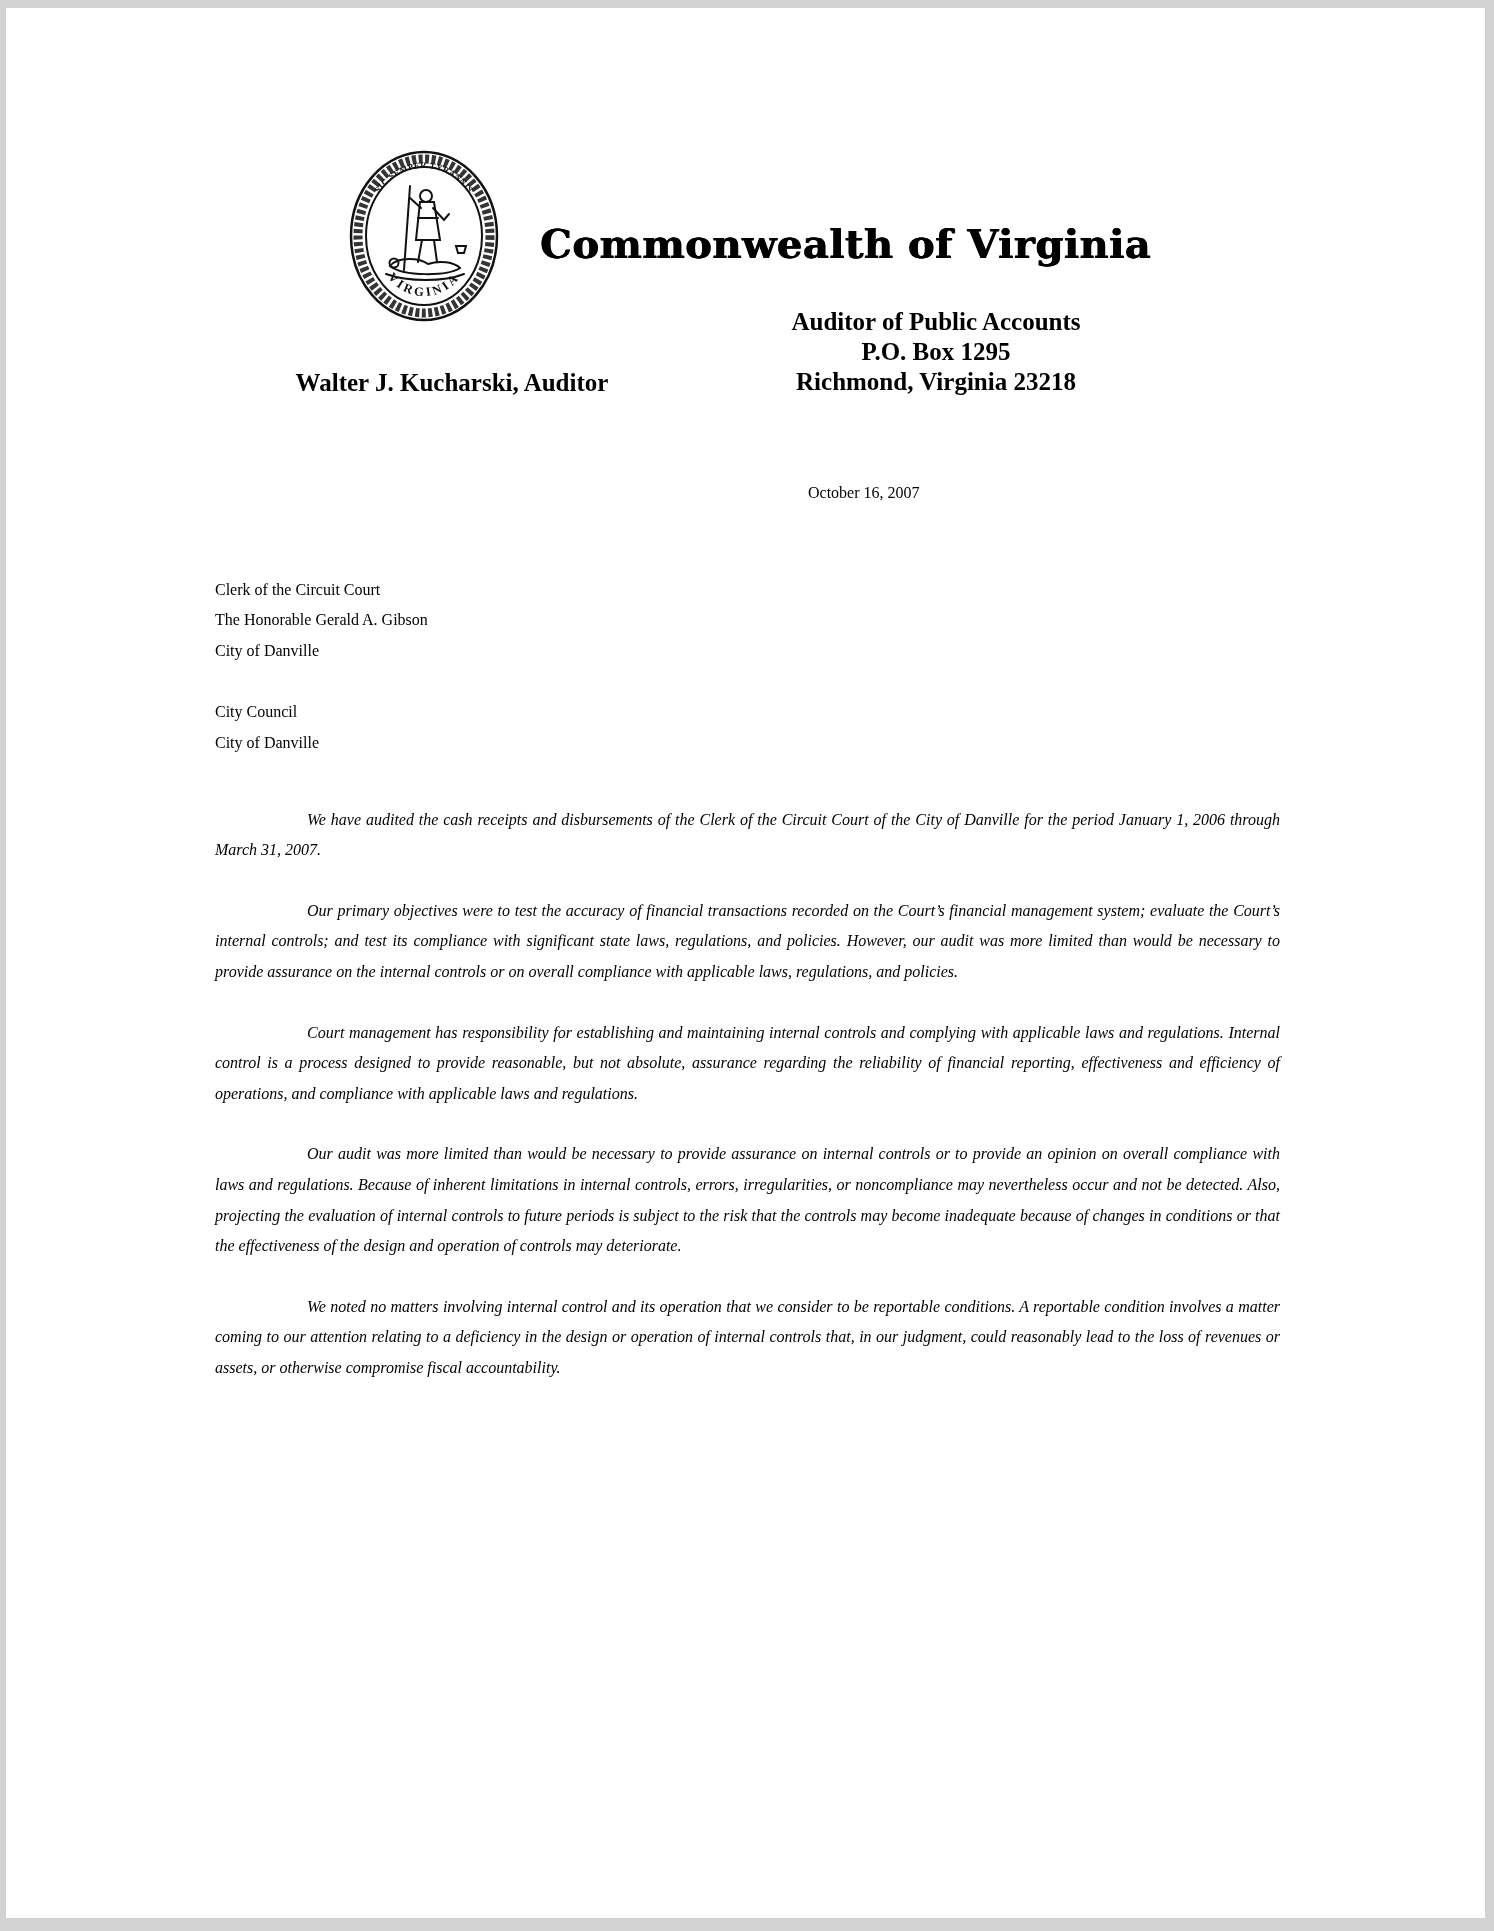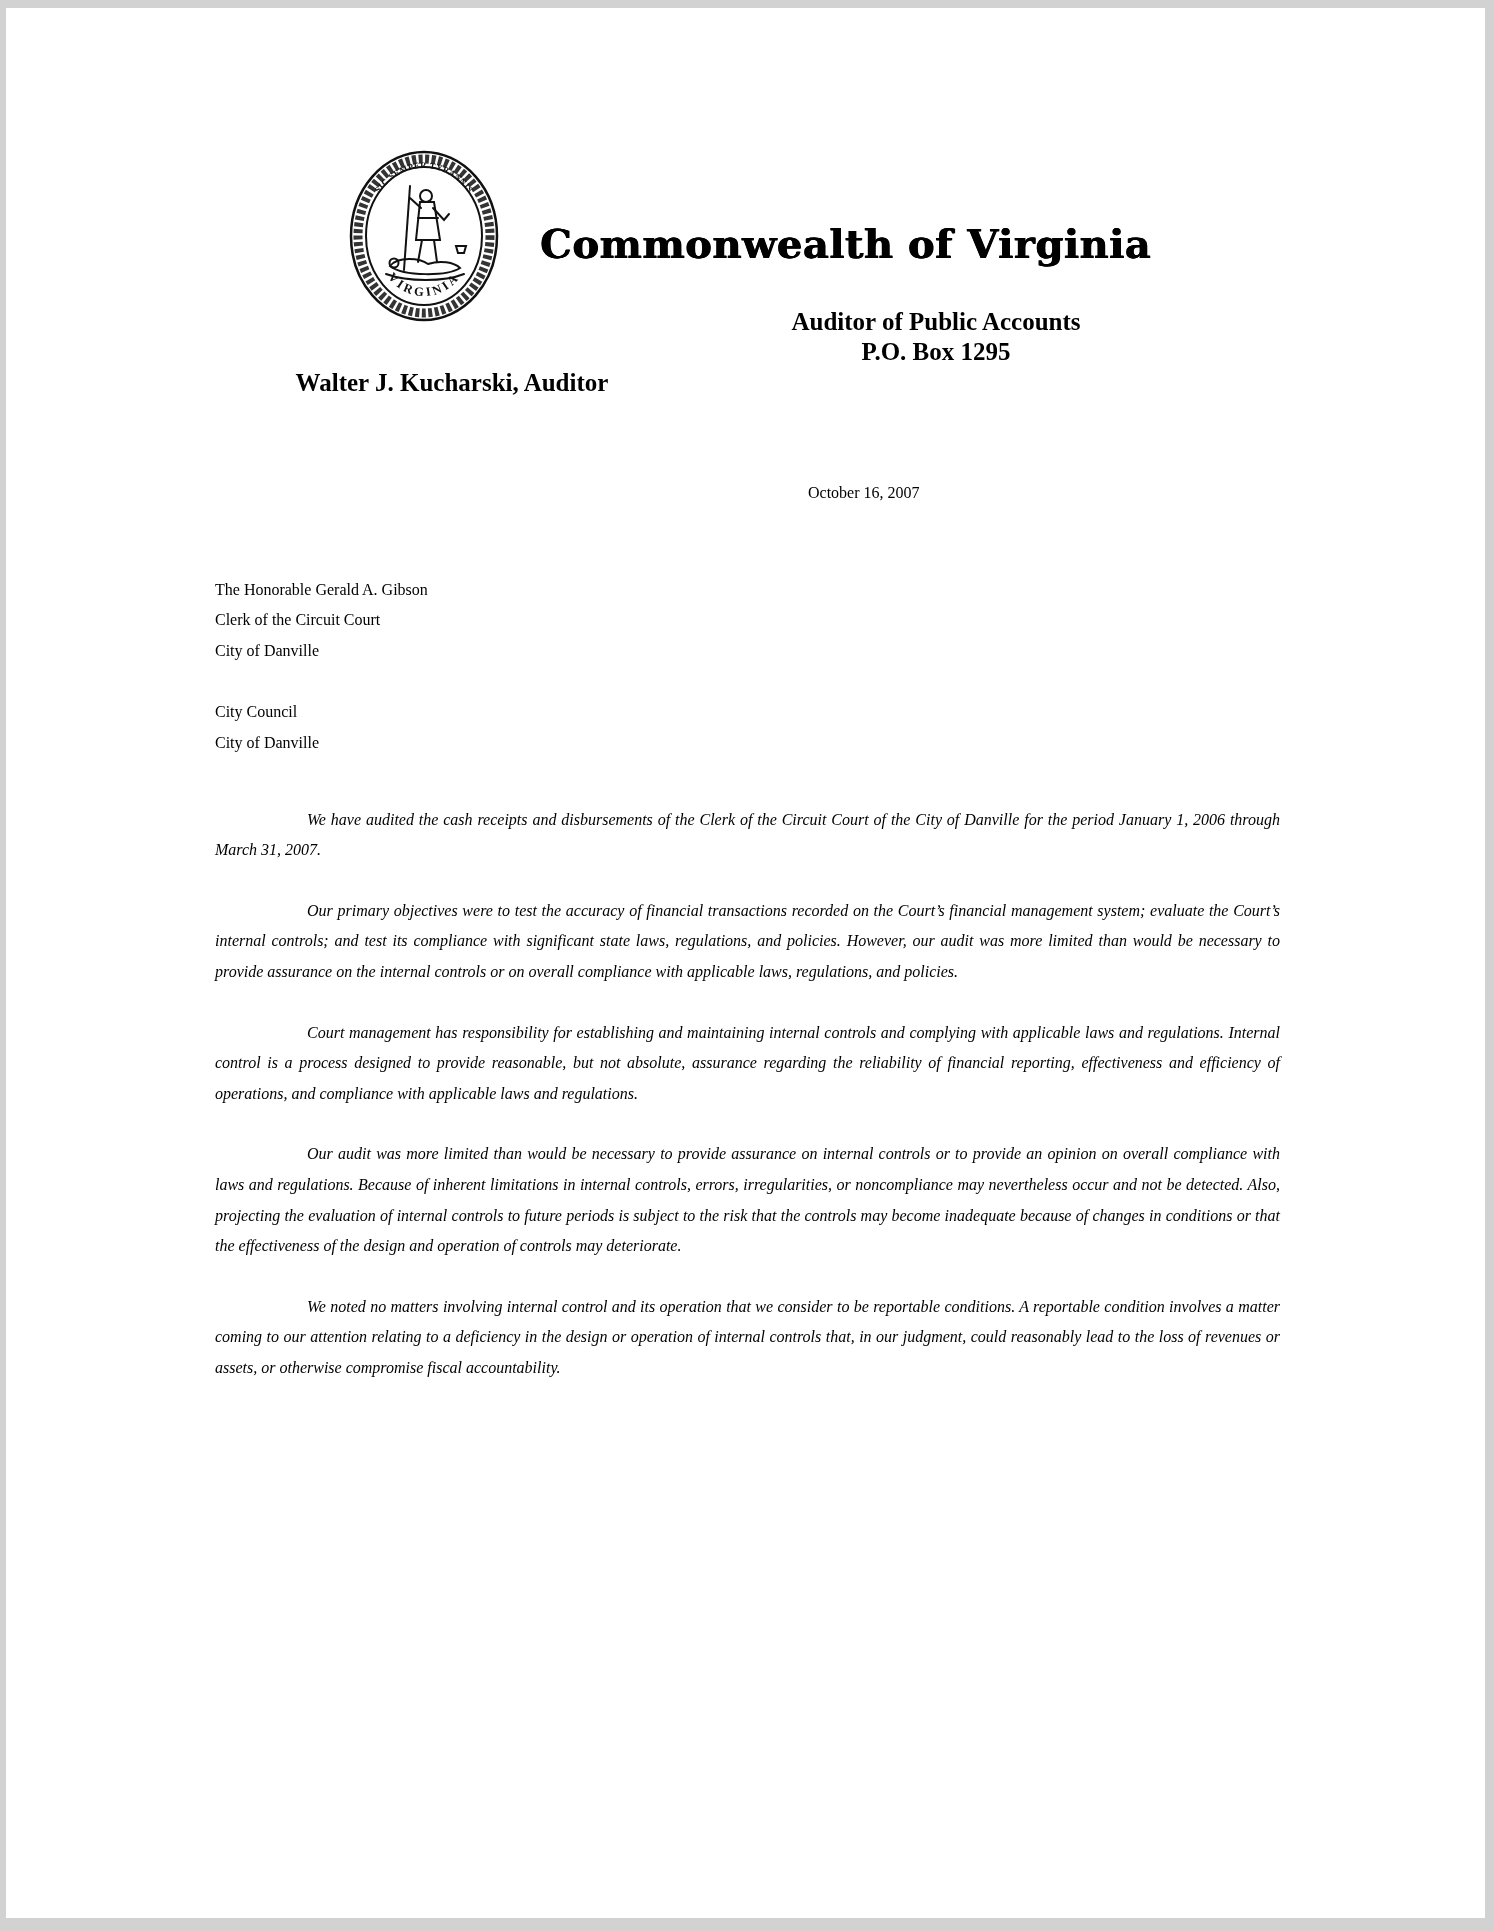--- a/index.html
+++ b/index.html
@@ -110,30 +110,31 @@
       <path d="M 38 124 C 60 132 96 132 116 124"></path>
     </g>
   </svg>
 </div>
 
 <div class="org-title">Commonwealth of Virginia</div>
 
 <div class="office-block">
   <div class="line">Auditor of Public Accounts</div>
   <div class="line">P.O. Box 1295</div>
+  <div class="line">Richmond, Virginia 23218</div>
 </div>
 
 <div class="auditor-name">Walter J. Kucharski, Auditor</div>
 
 <div class="content">
   <div class="date-line">October 16, 2007</div>
 
   <div class="addr">
+    <div class="line">Clerk of the Circuit Court</div>
     <div class="line">The Honorable Gerald A. Gibson</div>
-    <div class="line">Clerk of the Circuit Court</div>
     <div class="line">City of Danville</div>
   </div>
 
   <div class="addr-2">
     <div class="line">City Council</div>
     <div class="line">City of Danville</div>
   </div>
 
   <p class="body-para first">We have audited the cash receipts and disbursements of the Clerk of the Circuit Court of the City of Danville for the period January 1, 2006 through March 31, 2007.</p>
   <p class="body-para">Our primary objectives were to test the accuracy of financial transactions recorded on the Court’s financial management system; evaluate the Court’s internal controls; and test its compliance with significant state laws, regulations, and policies.  However, our audit was more limited than would be necessary to provide assurance on the internal controls or on overall compliance with applicable laws, regulations, and policies.</p>

